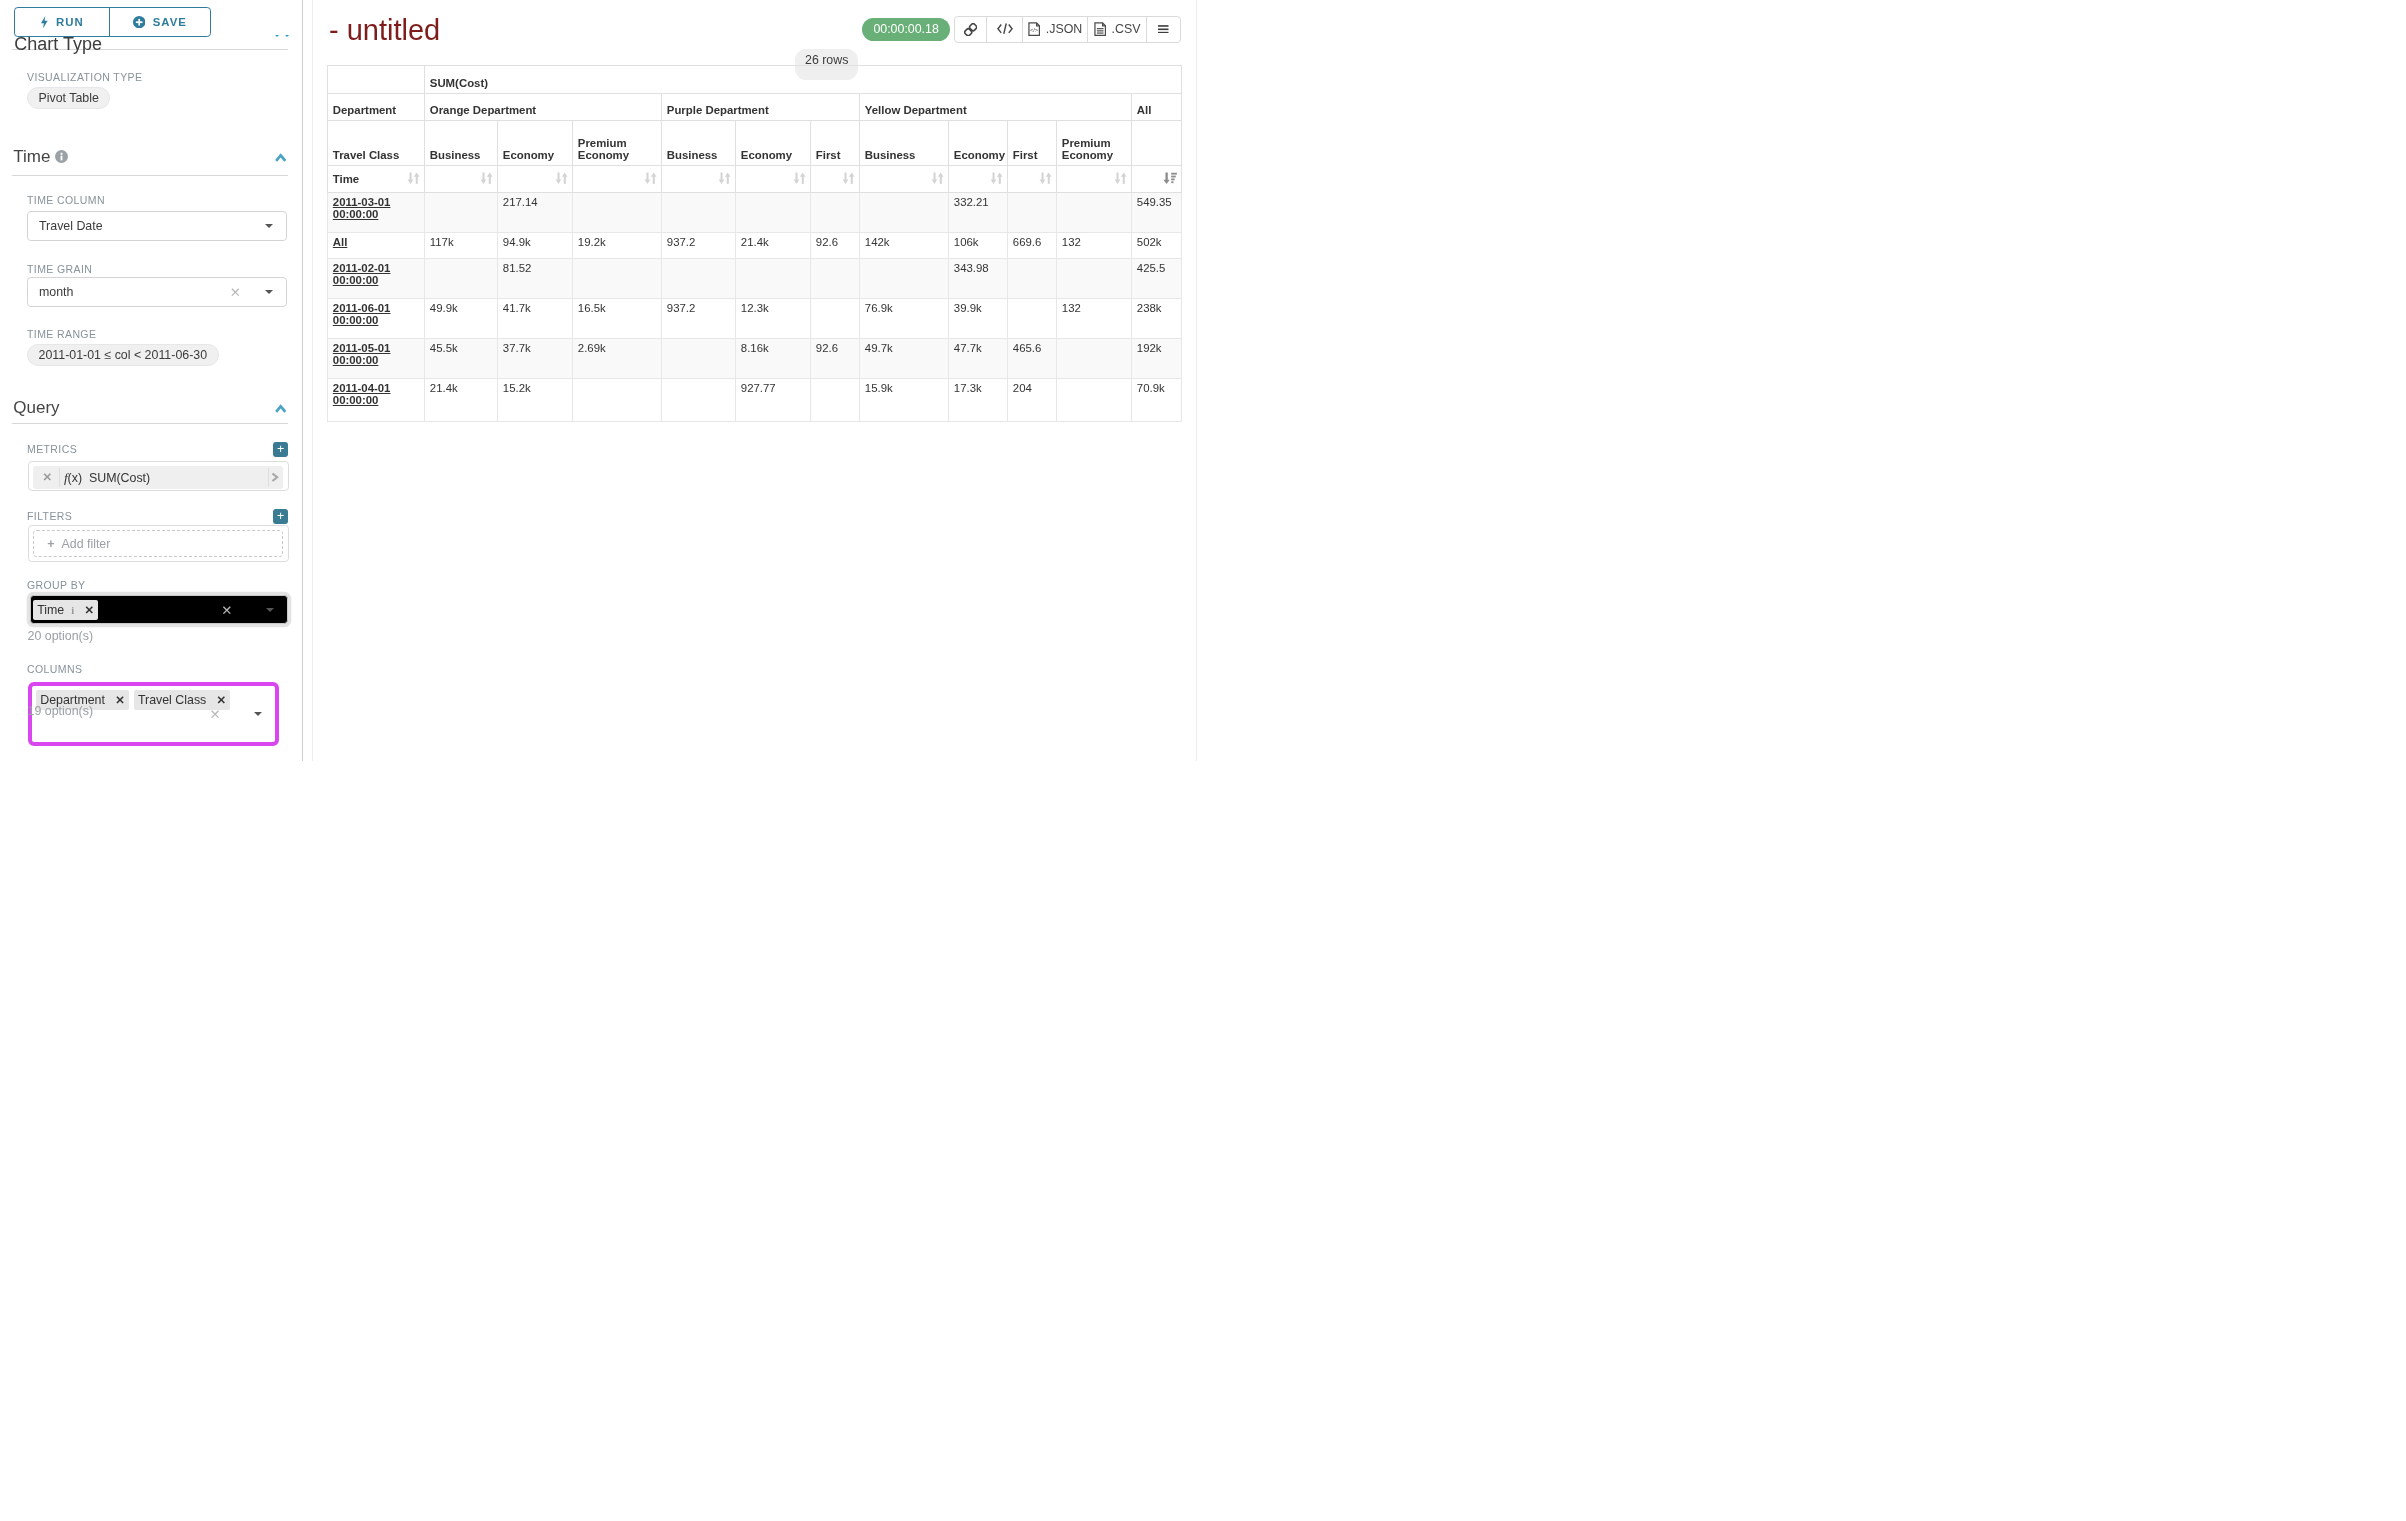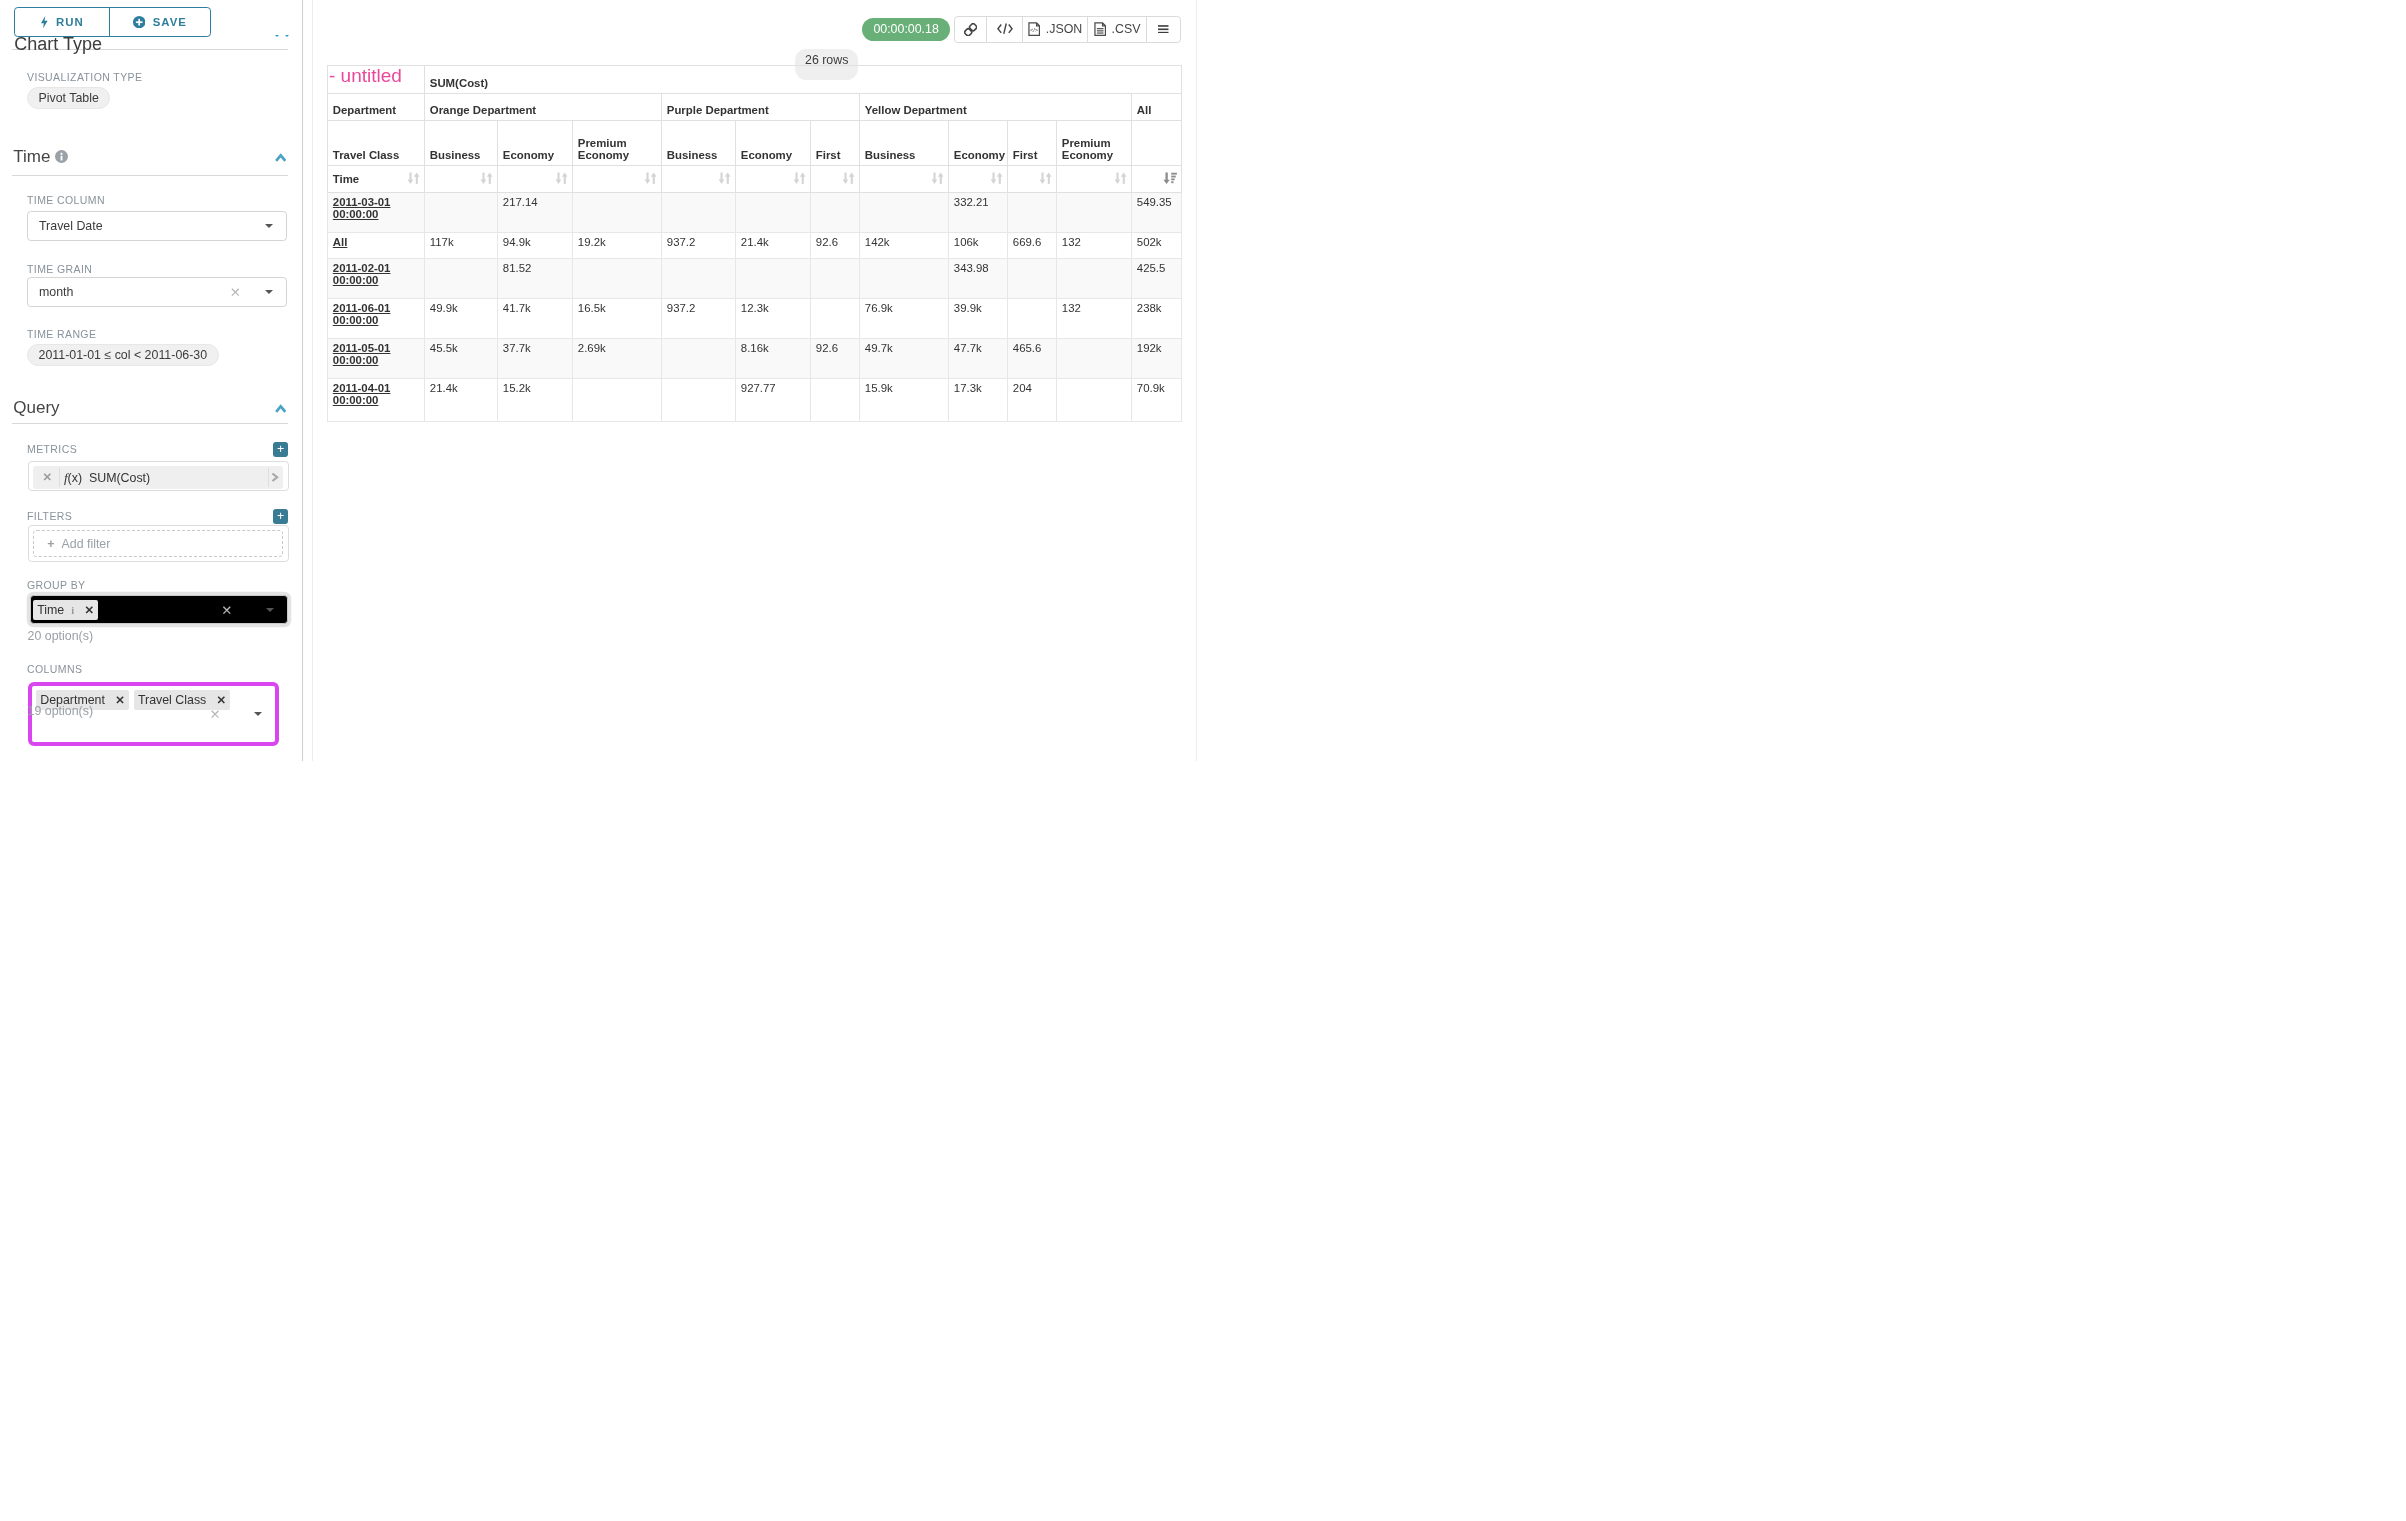--- a/index.html
+++ b/index.html
@@ -20,21 +20,21 @@
 .chev { position:absolute; left:275px; width:11.4px; height:9.5px; }
 .selbox { position:absolute; left:27px; width:260px; height:30px; border:1px solid #d4d4d4; border-radius:3.8px; background:#fff; font-size:12.4px; color:#3b3b3b; line-height:28px; padding-left:11px; }
 .caret { position:absolute; right:13px; width:0; height:0; border-left:4.3px solid transparent; border-right:4.3px solid transparent; border-top:4.8px solid #555; }
 .xlight { position:absolute; color:#b9b9b9; font-size:13.3px; line-height:13.3px; }
 .plusbtn { position:absolute; left:273px; width:15px; height:15px; border-radius:2.9px; background:#397b92; color:#fff; text-align:center; line-height:14.3px; font-size:12.4px; }
 .opt { position:absolute; left:27.6px; font-size:12.4px; color:#9aa0a6; line-height:12.4px; }
 .tag { position:absolute; height:20px; background:#e6e6e6; border-radius:1.9px; font-size:12.4px; color:#333; line-height:20px; padding:0 4.3px; white-space:nowrap; }
 .tag .x { font-weight:bold; color:#333; font-size:11.4px; }
 
 .vline { position:absolute; top:0; width:1px; height:761px; background:#ededed; }
-#title { position:absolute; left:329px; top:19px; font-size:19px; line-height:23px; color:#ec4899;margin-top:45px; }
+#title { position:absolute; left:329px; top:19px; font-size:29px; line-height:23px; color:#7f1d1d; }
 #rows-pill { position:absolute; left:795px; top:17px; height:31px; line-height:22.4px; border-radius:11.4px; background:#efefef; font-size:12.4px; color:#3b3b3b; padding:0 10px;margin-top:32px; }
 #time-pill { position:absolute; left:862px; top:18px; height:23px; line-height:23px; border-radius:11.4px; background:#68b077; font-size:12.4px; color:#fff; padding:0 11.4px; }
 #btngroup { position:absolute; left:954px; top:15.7px; height:27px; border:1px solid #dadada; border-radius:3.8px; display:flex; background:#fff; }
 #btngroup .gb { display:flex; align-items:center; justify-content:center; gap:5.7px; font-size:12.4px; color:#454545; }
 #btngroup .gb+.gb { border-left:1px solid #dadada;text-align:right; }
 
 #pivot { position:absolute; left:327px; top:65px; border-collapse:collapse; table-layout:fixed; width:853px; }
 #pivot th { border:1.9px solid #e0e0e0; font-weight:bold; text-align:left; font-size:11.4px; color:#333; padding:3.8px 4.8px; }
 #pivot td { border:1px solid #e7e7e7; font-size:11.4px; color:#333; text-align:left; vertical-align:top; padding:3.8px 4.8px; }
 #pivot thead th { vertical-align:bottom; }

